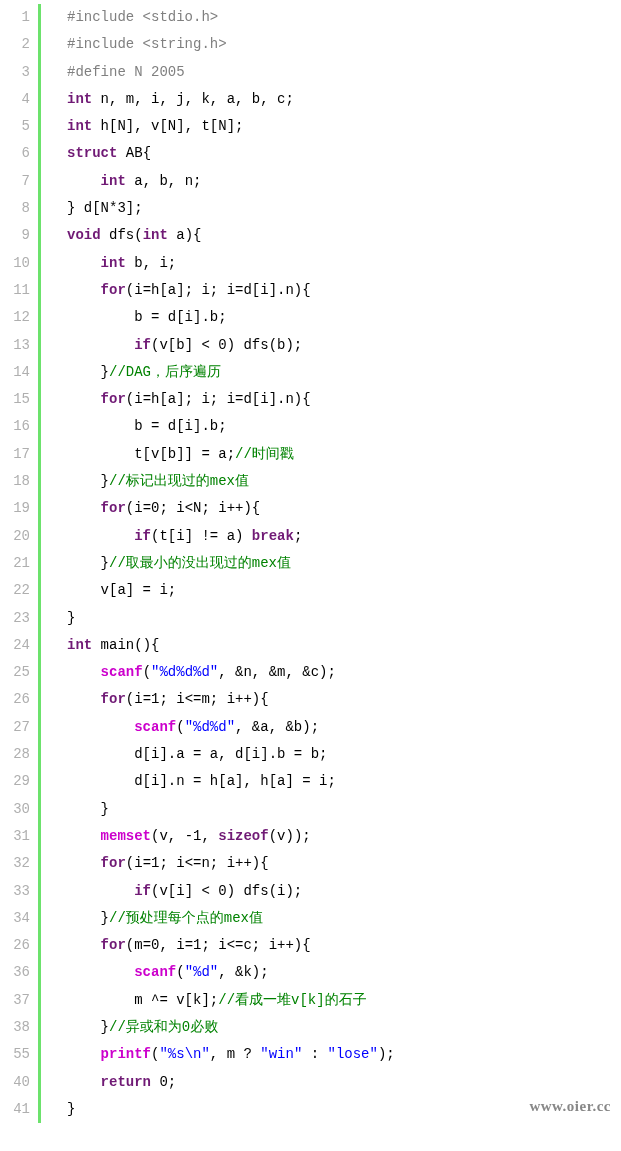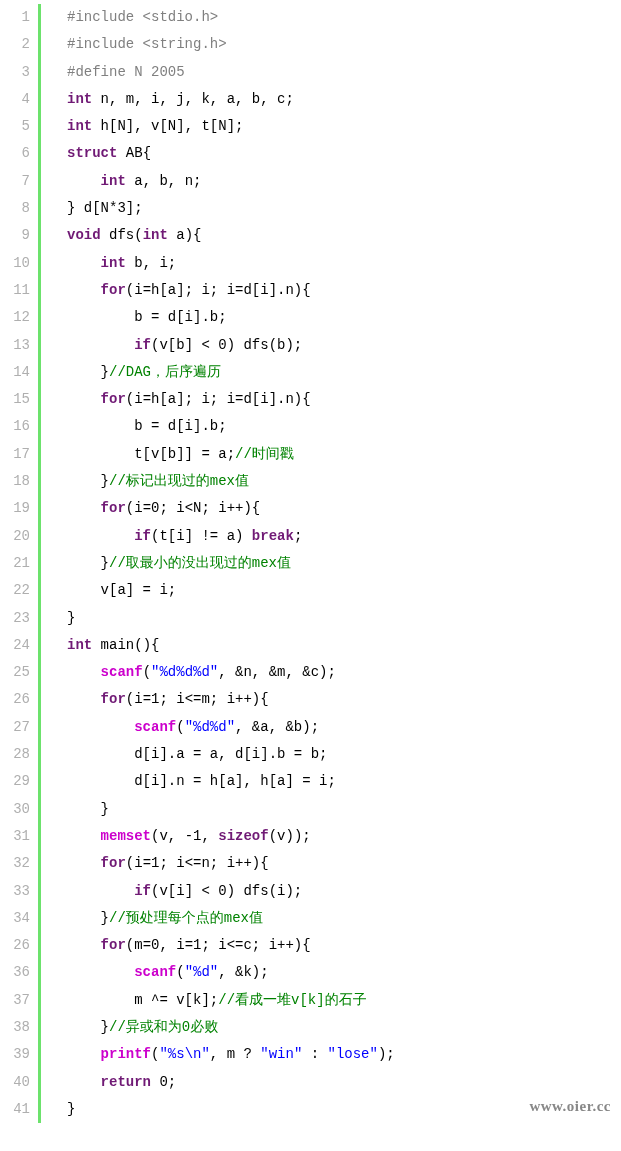--- a/index.html
+++ b/index.html
@@ -89,21 +89,21 @@
       <div>29</div>
       <div>30</div>
       <div>31</div>
       <div>32</div>
       <div>33</div>
       <div>34</div>
       <div>26</div>
       <div>36</div>
       <div>37</div>
       <div>38</div>
-      <div>39</div>
+      <div>55</div>
       <div>40</div>
       <div>41</div>
     </div>
   <div class="divider"></div>
   <div class="code" id="code"><div><span class="pre">#include &lt;stdio.h&gt;</span></div><div><span class="pre">#include &lt;string.h&gt;</span></div><div><span class="pre">#define N 2005</span></div><div><span class="kw">int</span><span class="plain"> n, m, i, j, k, a, b, c;</span></div><div><span class="kw">int</span><span class="plain"> h[N], v[N], t[N];</span></div><div><span class="kw">struct</span><span class="plain"> AB{</span></div><div><span class="plain">    </span><span class="kw">int</span><span class="plain"> a, b, n;</span></div><div><span class="plain">} d[N*3];</span></div><div><span class="kw">void</span><span class="plain"> dfs(</span><span class="kw">int</span><span class="plain"> a){</span></div><div><span class="plain">    </span><span class="kw">int</span><span class="plain"> b, i;</span></div><div><span class="plain">    </span><span class="kw">for</span><span class="plain">(i=h[a]; i; i=d[i].n){</span></div><div><span class="plain">        b = d[i].b;</span></div><div><span class="plain">        </span><span class="kw">if</span><span class="plain">(v[b] &lt; 0) dfs(b);</span></div><div><span class="plain">    }</span><span class="cmt">//DAG，后序遍历</span></div><div><span class="plain">    </span><span class="kw">for</span><span class="plain">(i=h[a]; i; i=d[i].n){</span></div><div><span class="plain">        b = d[i].b;</span></div><div><span class="plain">        t[v[b]] = a;</span><span class="cmt">//时间戳</span></div><div><span class="plain">    }</span><span class="cmt">//标记出现过的mex值</span></div><div><span class="plain">    </span><span class="kw">for</span><span class="plain">(i=0; i&lt;N; i++){</span></div><div><span class="plain">        </span><span class="kw">if</span><span class="plain">(t[i] != a) </span><span class="kw">break</span><span class="plain">;</span></div><div><span class="plain">    }</span><span class="cmt">//取最小的没出现过的mex值</span></div><div><span class="plain">    v[a] = i;</span></div><div><span class="plain">}</span></div><div><span class="kw">int</span><span class="plain"> main(){</span></div><div><span class="plain">    </span><span class="fn">scanf</span><span class="plain">(</span><span class="str">"%d%d%d"</span><span class="plain">, &amp;n, &amp;m, &amp;c);</span></div><div><span class="plain">    </span><span class="kw">for</span><span class="plain">(i=1; i&lt;=m; i++){</span></div><div><span class="plain">        </span><span class="fn">scanf</span><span class="plain">(</span><span class="str">"%d%d"</span><span class="plain">, &amp;a, &amp;b);</span></div><div><span class="plain">        d[i].a = a, d[i].b = b;</span></div><div><span class="plain">        d[i].n = h[a], h[a] = i;</span></div><div><span class="plain">    }</span></div><div><span class="plain">    </span><span class="fn">memset</span><span class="plain">(v, -1, </span><span class="kw">sizeof</span><span class="plain">(v));</span></div><div><span class="plain">    </span><span class="kw">for</span><span class="plain">(i=1; i&lt;=n; i++){</span></div><div><span class="plain">        </span><span class="kw">if</span><span class="plain">(v[i] &lt; 0) dfs(i);</span></div><div><span class="plain">    }</span><span class="cmt">//预处理每个点的mex值</span></div><div><span class="plain">    </span><span class="kw">for</span><span class="plain">(m=0, i=1; i&lt;=c; i++){</span></div><div><span class="plain">        </span><span class="fn">scanf</span><span class="plain">(</span><span class="str">"%d"</span><span class="plain">, &amp;k);</span></div><div><span class="plain">        m ^= v[k];</span><span class="cmt">//看成一堆v[k]的石子</span></div><div><span class="plain">    }</span><span class="cmt">//异或和为0必败</span></div><div><span class="plain">    </span><span class="fn">printf</span><span class="plain">(</span><span class="str">"%s\n"</span><span class="plain">, m ? </span><span class="str">"win"</span><span class="plain"> : </span><span class="str">"lose"</span><span class="plain">);</span></div><div><span class="plain">    </span><span class="kw">return</span><span class="plain"> 0;</span></div><div><span class="plain">}</span></div></div>
 </div>
 
 <div class="watermark">www.oier.cc</div>
 
 </body></html>

